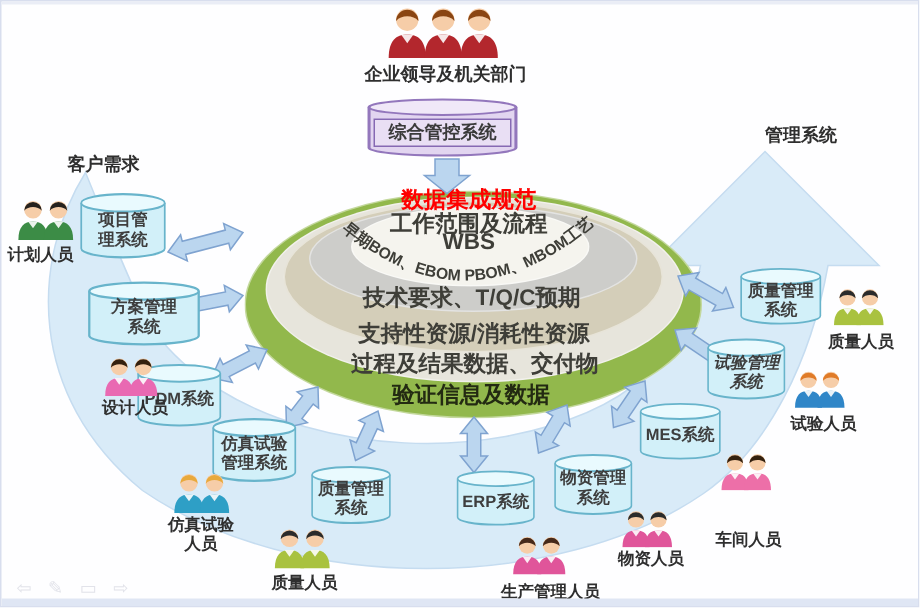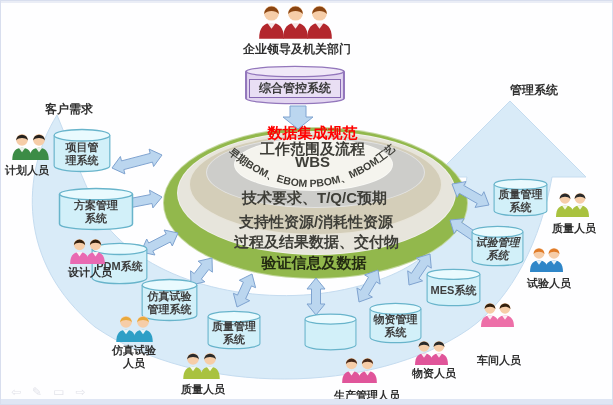--- a/index.html
+++ b/index.html
@@ -134,20 +134,21 @@
         <ellipse class="cyl-top" cx="50" cy="10" rx="48" ry="8"></ellipse>
       </svg>
     <div class="cyl-label">质量管理
 系统</div>
   </div>
   <div class="cyl" style="left:303px;top:312px;width:53px;height:38px;">
     <svg viewBox="0 0 100 62" preserveAspectRatio="none">
         <path class="cyl-body" d="M2 10 V52 a48 8 0 0 0 96 0 V10"></path>
         <ellipse class="cyl-top" cx="50" cy="10" rx="48" ry="8"></ellipse>
       </svg>
+    <div class="cyl-label">ERP系统</div>
   </div>
   <div class="cyl" style="left:368px;top:301px;width:53px;height:42px;">
     <svg viewBox="0 0 100 62" preserveAspectRatio="none">
         <path class="cyl-body" d="M2 10 V52 a48 8 0 0 0 96 0 V10"></path>
         <ellipse class="cyl-top" cx="50" cy="10" rx="48" ry="8"></ellipse>
       </svg>
     <div class="cyl-label">物资管理
 系统</div>
   </div>
   <div class="cyl" style="left:425px;top:267px;width:55px;height:39px;">

